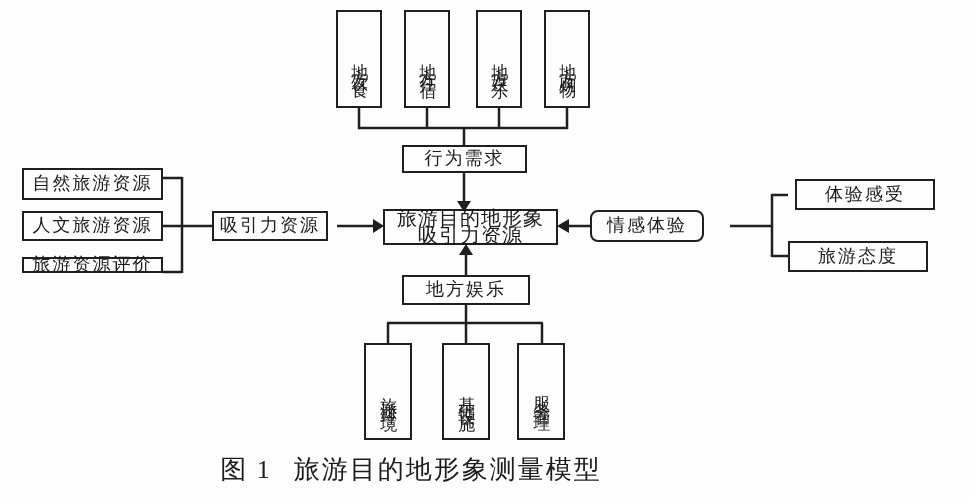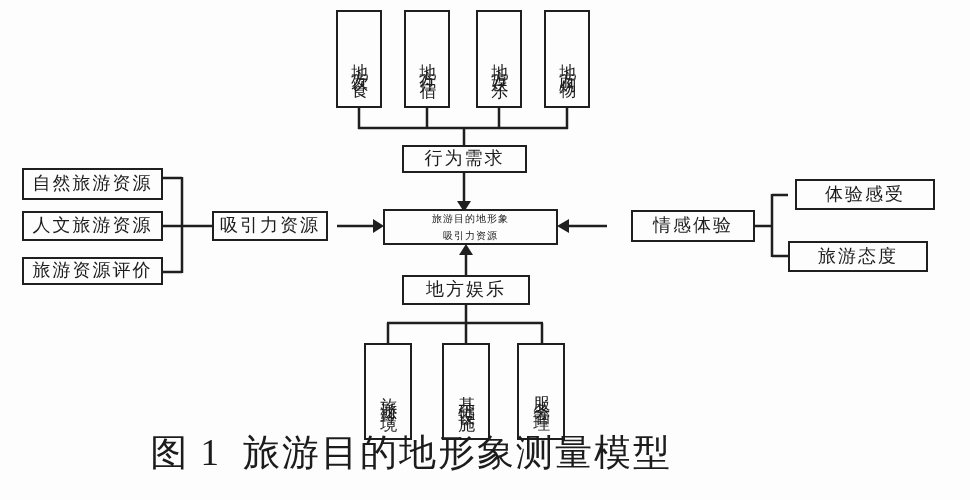--- a/index.html
+++ b/index.html
@@ -40,32 +40,32 @@
     color: var(--text);
   }
   .box.vertical {
     writing-mode: vertical-rl;
     text-orientation: upright;
     letter-spacing: 6px;
     font-size: 17px;
     padding-top: 6px;
   }
   .box.center-node {
-    font-size: 10px;
+    font-size: 20px;
     letter-spacing: 1px;
     flex-direction: column;
     line-height: 17px;
   }
   .caption {
     position: absolute;
     left: 0;
-    top: 428px;
+    top: 452px;
     width: 822px;
     text-align: center;
-    font-size: 37px;
+    font-size: 26px;
     letter-spacing: 2px;
     color: var(--text);
     font-weight: 500;
   }
   .caption .cap-num { margin-right: 22px; }
 </style>
 </head>
 <body>
 
 <div class="stage">
@@ -122,29 +122,29 @@
     <span>旅游目的地形象</span>
     <span>吸引力资源</span>
   </div>
 
   <div class="box" style="left:22px; top:168px; width:141px; height:32px;justify-content:center;">
     <span>自然旅游资源</span>
   </div>
   <div class="box" style="left:22px; top:211px; width:141px; height:30px;">
     <span>人文旅游资源</span>
   </div>
-  <div class="box" style="left:22px; top:257px; width:141px; height:28px;">
+  <div class="box" style="left:22px; top:257px; width:141px; height:16px;">
     <span>旅游资源评价</span>
   </div>
 
   <div class="box" style="left:212px; top:211px; width:116px; height:30px;">
     <span>吸引力资源</span>
   </div>
 
-  <div class="box" style="left:631px; top:210px; width:124px; height:32px;">
+  <div class="box" style="left:590px; top:210px; width:114px; height:32px;border-radius:8px;">
     <span>情感体验</span>
   </div>
 
   <div class="box" style="left:788px; top:179px; width:140px; height:31px;margin-left:7px;">
     <span>体验感受</span>
   </div>
   <div class="box" style="left:788px; top:241px; width:140px; height:31px;">
     <span>旅游态度</span>
   </div>
 

